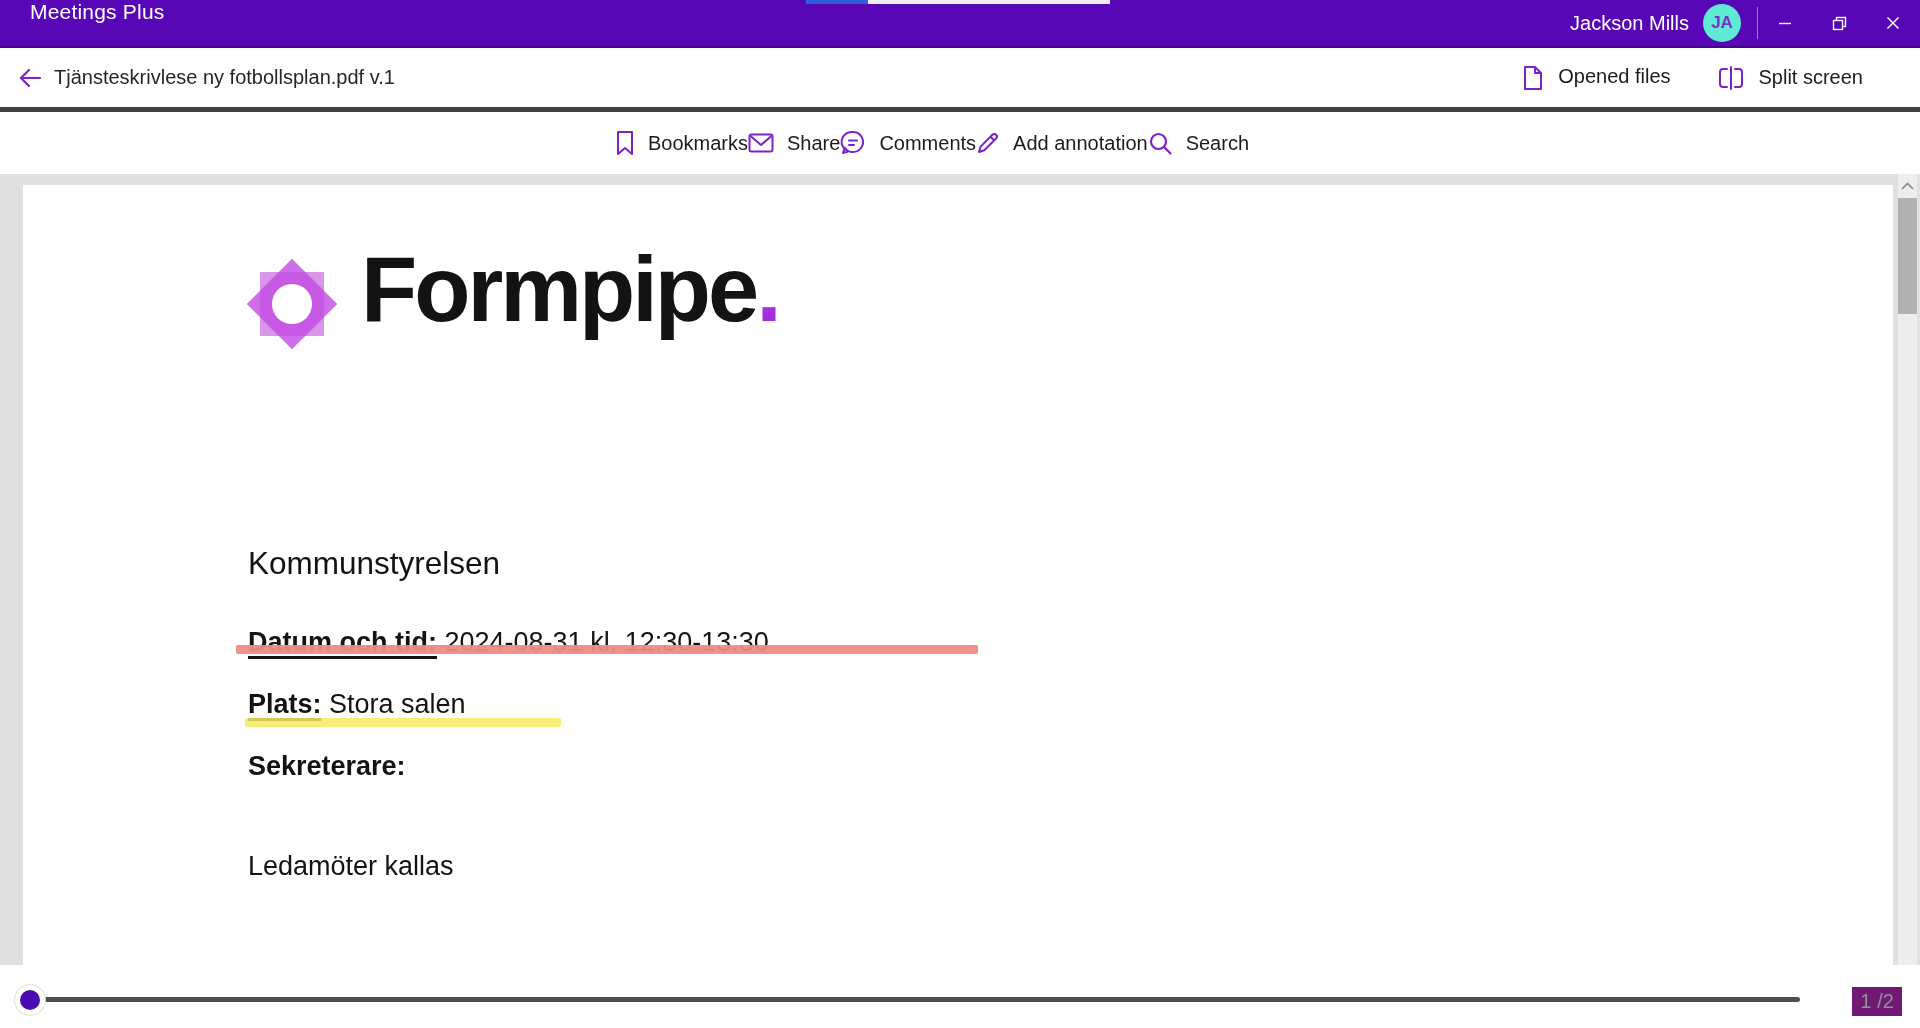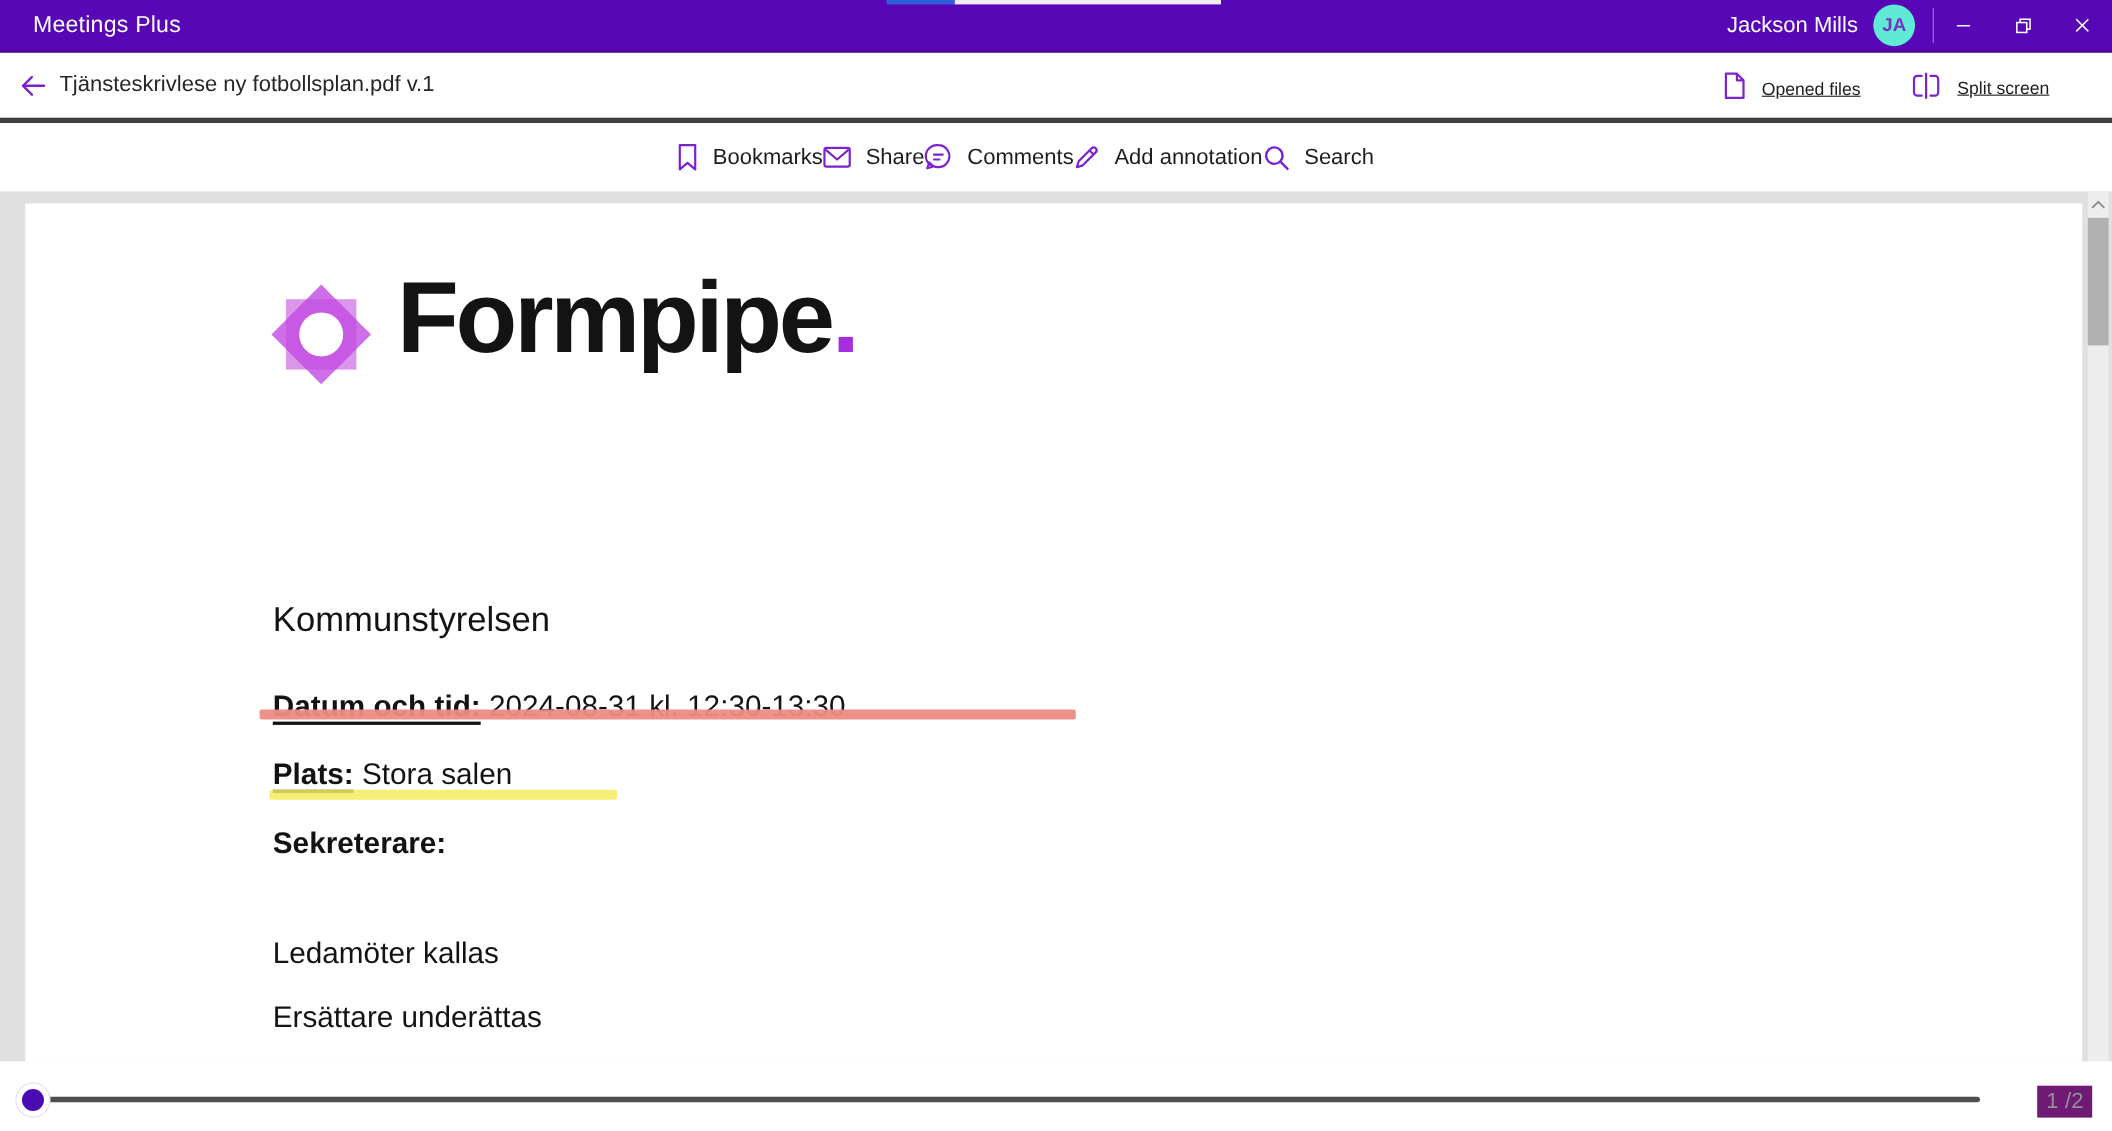--- a/index.html
+++ b/index.html
@@ -8,21 +8,21 @@
     position:relative;
     font-family:"Liberation Sans", sans-serif;
     background:#ffffff;
     -webkit-font-smoothing:antialiased;
   }
 
   
   .titlebar {
     position:absolute; left:0; top:0; right:0; height:48px;
     background:#5807b6; color:#fff;
-    display:flex; align-items:center;
+    display:flex; 
     border-bottom:2px solid #47058f;
   }
   .app-title { margin-left:30px; font-size:21px; font-weight:400; letter-spacing:.2px; }
   .titlebar-right { margin-left:auto; display:flex; align-items:center; height:100%; }
   .user-name { font-size:20px; margin-right:14px; font-weight:400; }
   .avatar {
     width:38px; height:38px; border-radius:50%;
     background:#5eead4; color:#7b2fc4;
     display:flex; align-items:center; justify-content:center;
     font-size:17px; font-weight:700; margin-right:16px;
@@ -37,21 +37,21 @@
 
   
   .file-header {
     position:absolute; left:0; top:48px; right:0; height:64px;
     background:#fff; border-bottom:5px solid #404040;
     display:flex; align-items:center;
   }
   .back-btn { margin-left:10px; width:40px; height:40px; display:flex; align-items:center; justify-content:center; }
   .filename { font-size:20px; color:#262626; margin-left:4px; }
   .header-actions { margin-left:auto; display:flex; align-items:center; gap:46px; margin-right:57px; }
-  .h-action { display:flex; align-items:flex-end; gap:14px; font-size:16px; color:#1c1c1c; cursor:default;text-decoration:underline; }
+  .h-action { display:flex; align-items:flex-start; gap:14px; font-size:20px; color:#1c1c1c; cursor:default; }
 
   
   .toolbar {
     position:absolute; left:0; top:112px; right:0; height:62px;
     background:#fff;
     display:flex; align-items:center; justify-content:center;
     padding-right:56px;
   }
   .tool { display:flex; align-items:center; gap:13px; font-size:20px; color:#1c1c1c; cursor:default; }
 
@@ -296,21 +296,20 @@
       <span class="doc-label">Plats:</span>
       <span class="doc-value">Stora salen</span>
     </div>
     <div class="marker-underline"></div>
 
     <div class="doc-row row-secretary">
       <span class="doc-label no-underline">Sekreterare:</span>
     </div>
 
     <div class="doc-row row-body1">Ledamöter kallas</div>
-    <div class="doc-row row-body2">Ersättare underättas</div>
   </div>
 
   <div class="scrollbar">
     <div class="scroll-up">
       <span>
         <svg width="13" height="8" viewBox="0 0 13 8" fill="none" stroke="#8a8a8a" stroke-width="1.6">
             <polyline points="1,7 6.5,1.5 12,7"></polyline>
           </svg>
       </span>
     </div>

